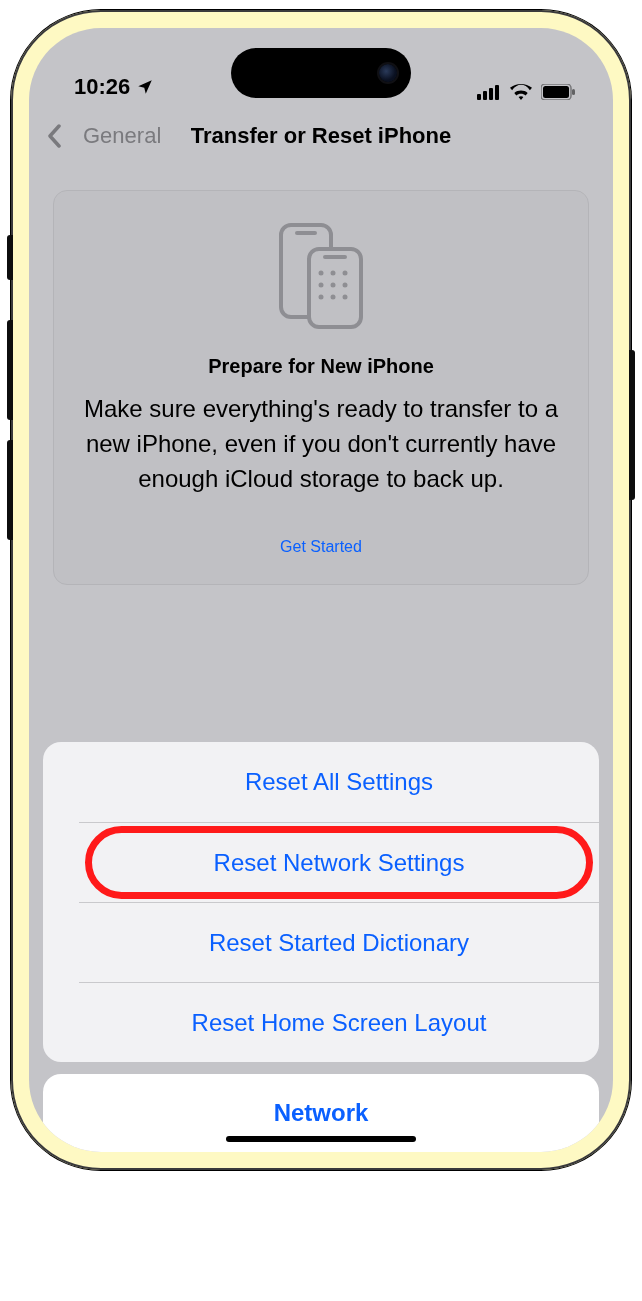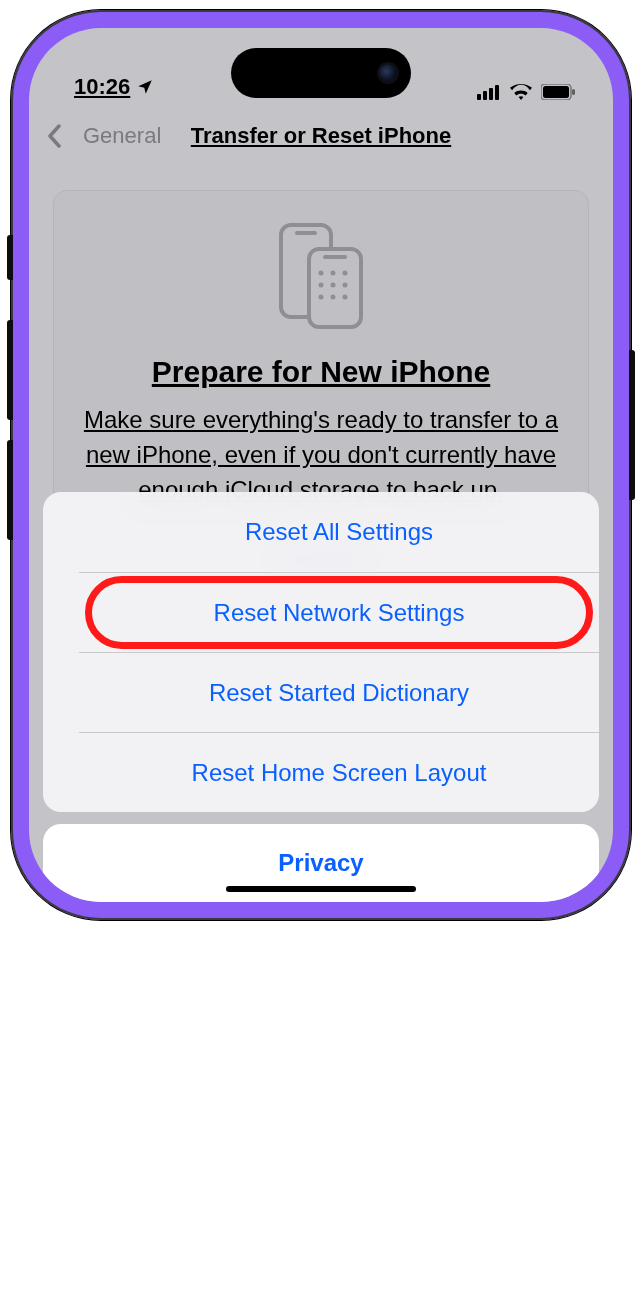--- a/index.html
+++ b/index.html
@@ -7,26 +7,25 @@
     background: #fff;
     font-family: -apple-system, BlinkMacSystemFont, "Segoe UI", Helvetica, Arial, sans-serif;
     display: flex;
     justify-content: center;
     align-items: flex-start;
     padding: 10px 0;
   }
   .device {
     position: relative;
     width: 620px;
-    height: 910px;
-    background: #8b5cf6;
+    height: 1160px;
+    background: #fef9c3;
     border-radius: 90px;
     padding: 18px;
     box-shadow: inset 0 0 0 2px #3a3a3c, 0 0 0 1px #000;
-    text-decoration: underline;
   }
   .side-btn { position:absolute; background:#0d0d0d; }
   .side-btn.silent { left:-4px; top:225px; width:6px; height:45px; border-radius:3px 0 0 3px; }
   .side-btn.volup { left:-4px; top:310px; width:6px; height:100px; border-radius:3px 0 0 3px; }
   .side-btn.voldn { left:-4px; top:430px; width:6px; height:100px; border-radius:3px 0 0 3px; }
   .side-btn.power { right:-4px; top:340px; width:6px; height:150px; border-radius:0 3px 3px 0; }
   .screen {
     position: relative;
     width: 100%;
     height: 100%;
@@ -102,21 +101,21 @@
     background: #c0c0c4;
     border: 1px solid #b4b4b8;
     border-radius: 14px;
     padding: 30px 28px 28px;
     text-align: center;
   }
   .card-icon-wrap {
     display:flex; justify-content:center; margin-bottom:24px;
   }
   .card-title {
-    font-size: 30px;
+    font-size: 20px;
     font-weight: 600;
     margin-bottom: 14px;
     color:#000;
   }
   .card-text {
     font-size: 24px;
     line-height: 1.45;
     color: #000;
   }
   .card-link {
@@ -266,20 +265,20 @@
           <div class="highlight-ring"></div>
         </div>
         <div class="sheet-item">
           <span>Reset Started Dictionary</span>
         </div>
         <div class="sheet-item">
           <span>Reset Home Screen Layout</span>
         </div>
       </div>
       <div class="sheet-cancel">
-        <span>Privacy</span>
+        <span>Network</span>
       </div>
     </div>
 
     <div class="home-indicator"></div>
 
   </div>
 </div>
 
 </body></html>

